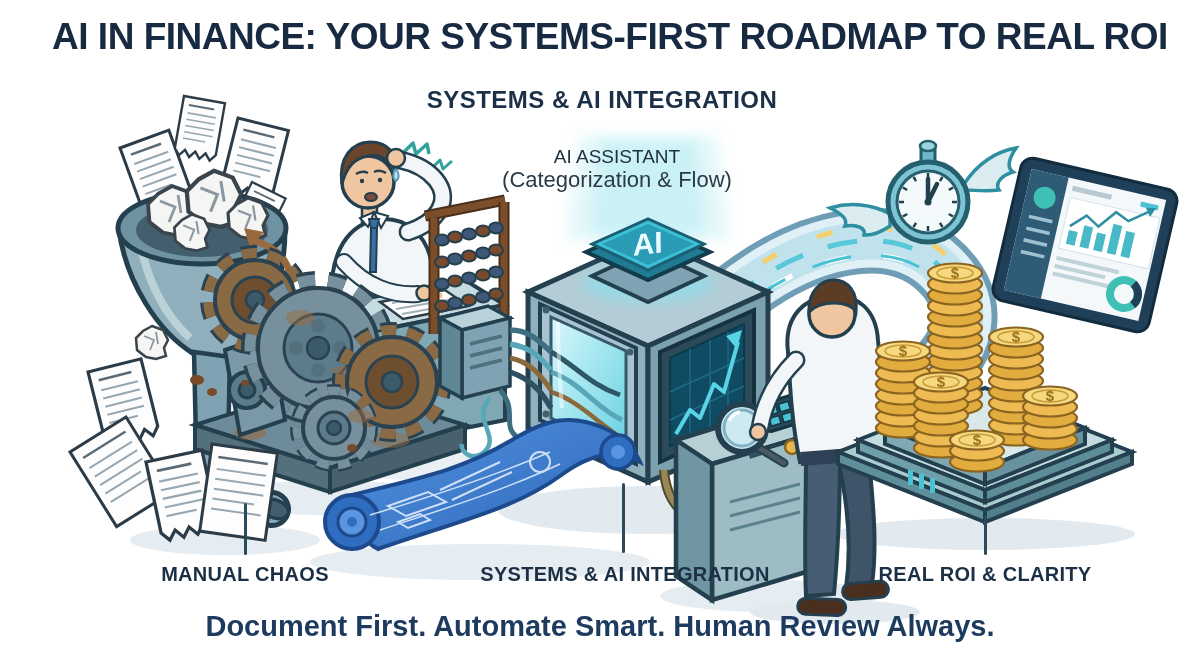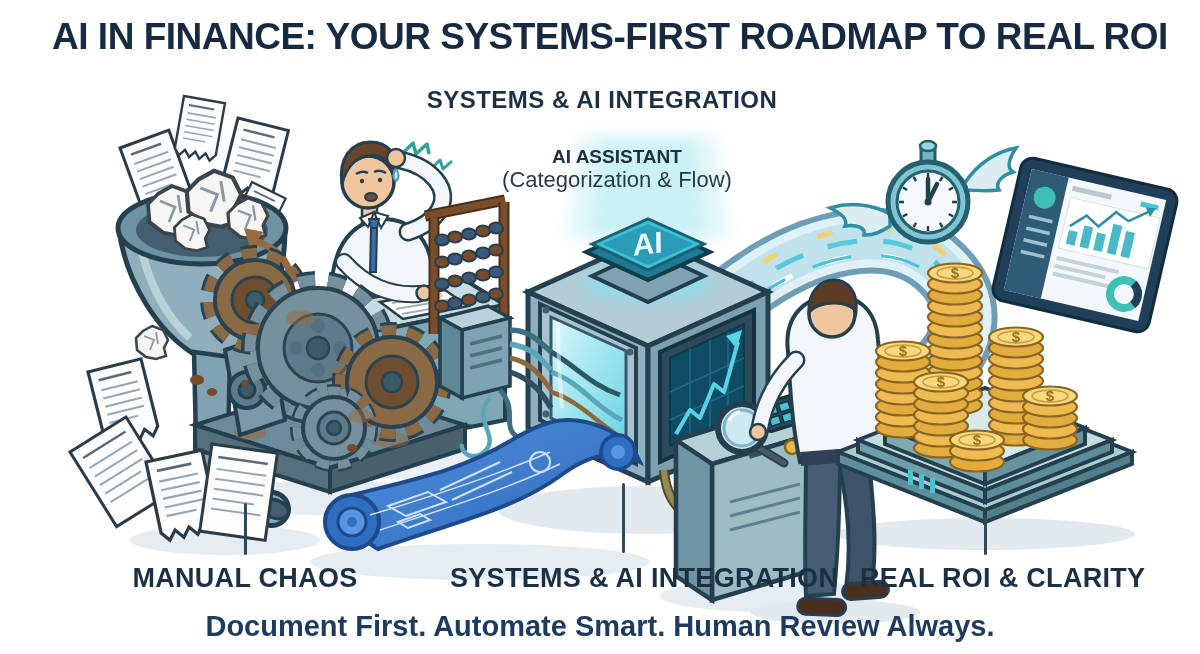--- a/index.html
+++ b/index.html
@@ -2,23 +2,23 @@
 <html><head>
 <meta charset="utf-8">
 <style>
   html,body{margin:0;padding:0;background:#fff;}
   .stage{position:relative;width:1200px;height:654px;background:#ffffff;overflow:hidden;
          font-family:"Liberation Sans", sans-serif;}
   .stage svg{position:absolute;left:0;top:0;}
   .txt{position:absolute;text-align:center;color:#172a42;white-space:nowrap;}
   .title{top:16px;left:0;width:1200px;font-size:37px;font-weight:800;letter-spacing:-0.5px;margin-left:10px;}
   .subtitle-top{top:86px;left:0;width:1204px;font-size:24px;font-weight:800;letter-spacing:.5px;color:#1b3046;}
-  .ai-label{top:146px;left:467px;width:300px;font-size:19px;font-weight:700;color:#21313f;}
+  .ai-label{top:146px;left:467px;width:300px;font-size:19px;font-weight:400;color:#21313f;}
   .ai-sublabel{top:167px;left:447px;width:340px;font-size:22px;font-weight:400;color:#2a3a47;}
-  .stage-label{top:563px;font-size:27px;font-weight:800;letter-spacing:.3px;color:#1b2f45;}
+  .stage-label{top:563px;font-size:20px;font-weight:800;letter-spacing:.3px;color:#1b2f45;}
   .stage-label.s1{left:120px;width:250px;}
   .stage-label.s2{left:450px;width:350px;}
   .stage-label.s3{left:860px;width:250px;}
   .divider{position:absolute;width:3px;background:#2c4a5a;border-radius:2px;}
   .d1{left:244px;top:503px;height:52px;}
   .d2{left:622px;top:483px;height:70px;}
   .d3{left:984px;top:515px;height:40px;}
   .tagline{top:610px;left:0;width:1200px;font-size:29px;font-weight:800;color:#1d3a5f;}
 </style>
 </head>

